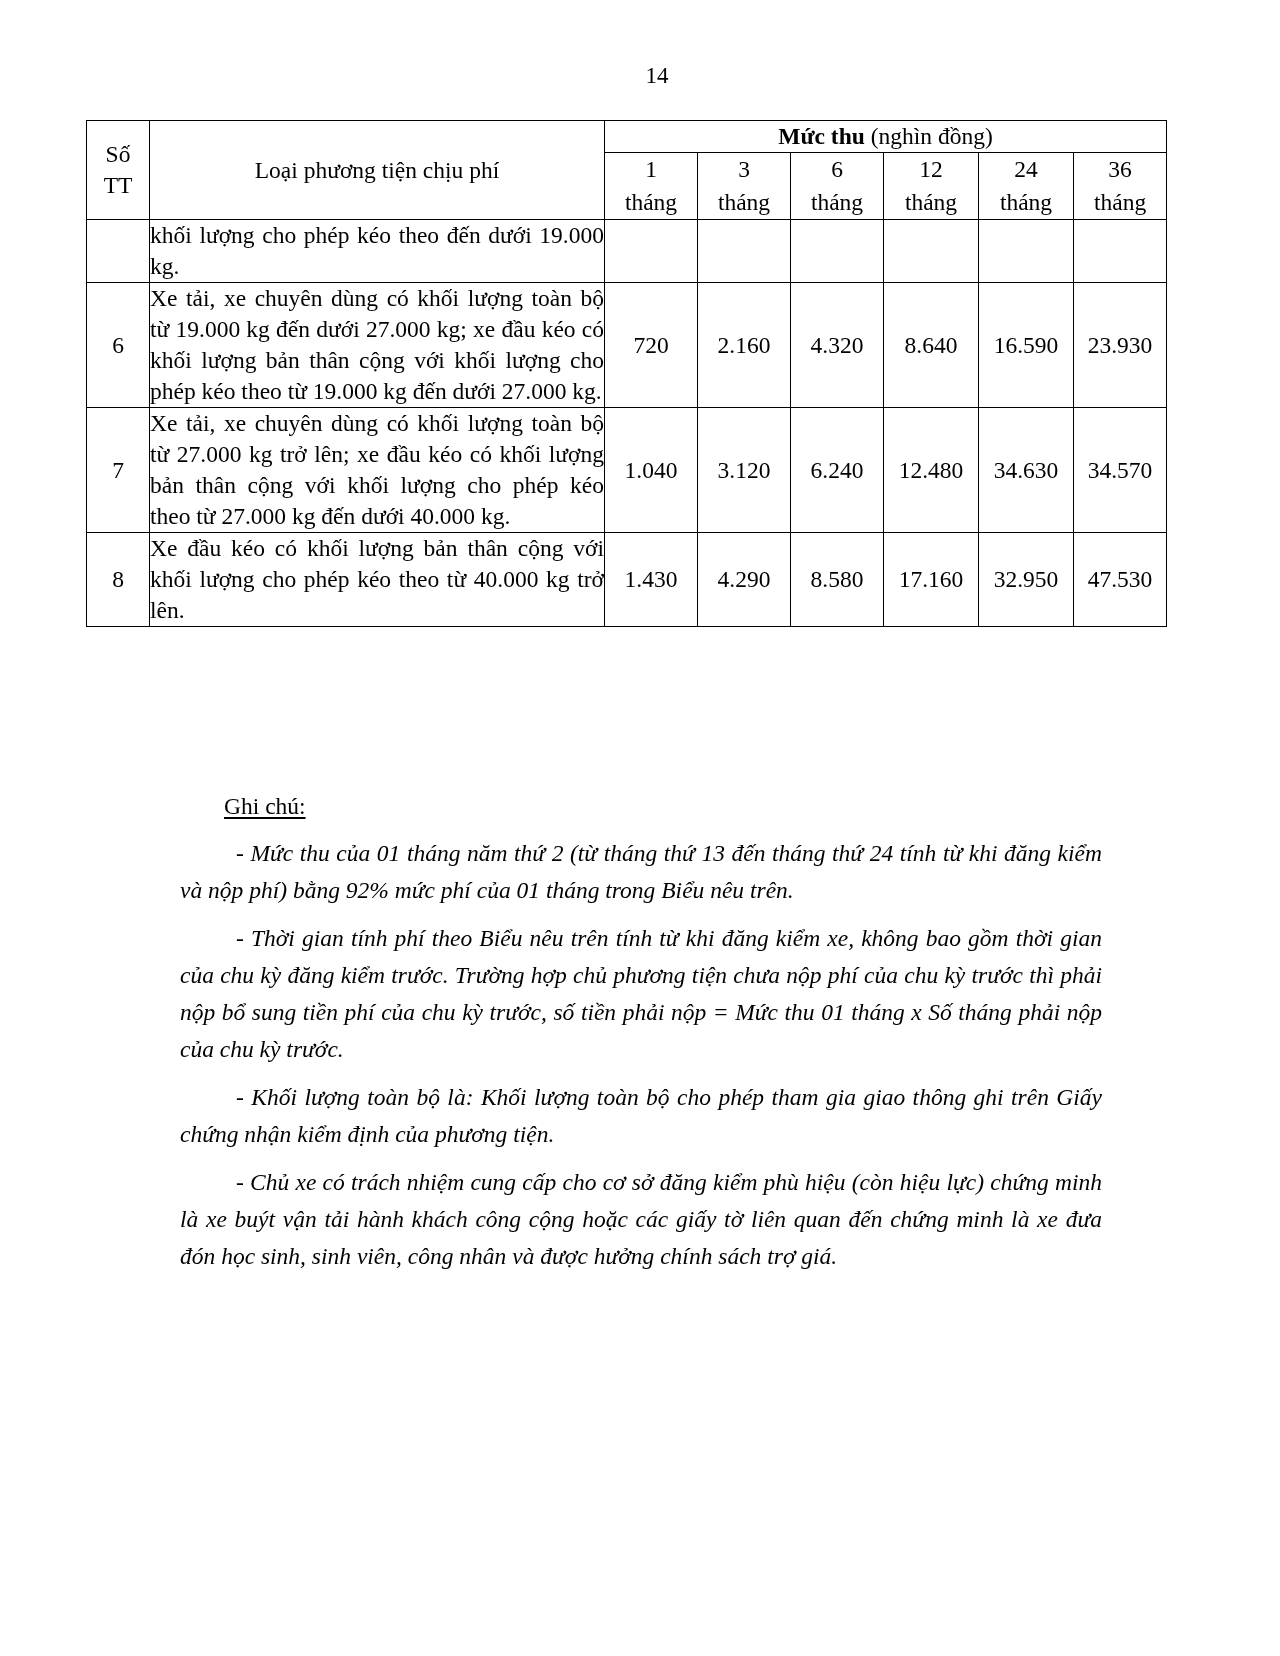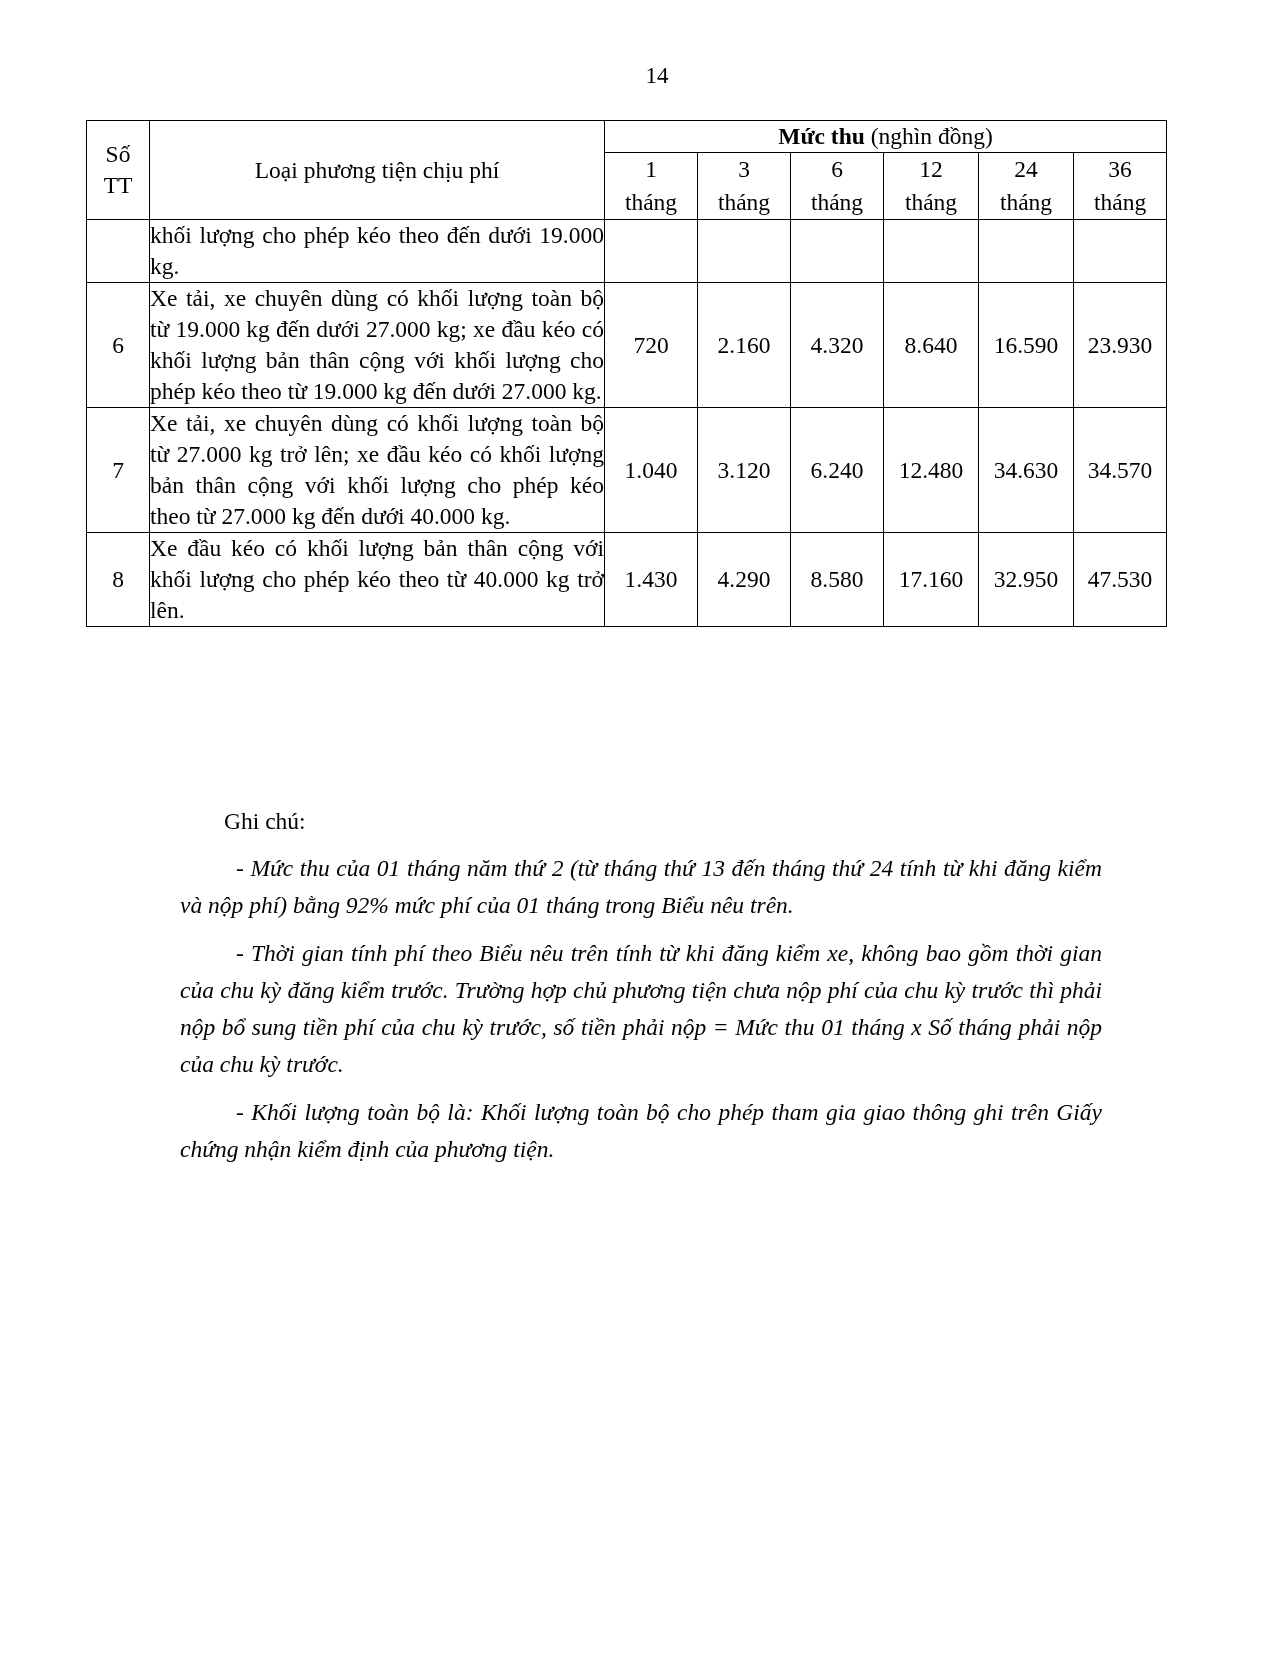--- a/index.html
+++ b/index.html
@@ -106,22 +106,23 @@
   
   .notes {
     position: absolute;
     left: 168px;
     top: 788px;
     width: 934px;
     font-size: 23.5px;
     line-height: 37px;
   }
   .notes-title {
+    text-decoration: underline;
     text-underline-offset: 3px;
-    margin: 15px 0 10px 56px;
+    margin: 0 0 10px 56px;
   }
   .note-p {
     margin: 0 0 11px 12px;
     text-indent: 56px;
     text-align: justify;
     text-align-last: left;
     font-style: italic;
   }
   .note-p:last-child { margin-bottom: 0; }
 </style>
@@ -231,15 +232,16 @@
 
       </tbody>
     </table>
   </div>
 
   <div class="notes">
     <div class="notes-title">Ghi chú:</div>
     <p class="note-p">- Mức thu của 01 tháng năm thứ 2 (từ tháng thứ 13 đến tháng thứ 24 tính từ khi đăng kiểm và nộp phí) bằng 92% mức phí của 01 tháng trong Biểu nêu trên.</p>
     <p class="note-p">- Thời gian tính phí theo Biểu nêu trên tính từ khi đăng kiểm xe, không bao gồm thời gian của chu kỳ đăng kiểm trước. Trường hợp chủ phương tiện chưa nộp phí của chu kỳ trước thì phải nộp bổ sung tiền phí của chu kỳ trước, số tiền phải nộp = Mức thu 01 tháng x Số tháng phải nộp của chu kỳ trước.</p>
     <p class="note-p">- Khối lượng toàn bộ là: Khối lượng toàn bộ cho phép tham gia giao thông ghi trên Giấy chứng nhận kiểm định của phương tiện.</p>
+    <p class="note-p">- Chủ xe có trách nhiệm cung cấp cho cơ sở đăng kiểm phù hiệu (còn hiệu lực) chứng minh là xe buýt vận tải hành khách công cộng hoặc các giấy tờ liên quan đến chứng minh là xe đưa đón học sinh, sinh viên, công nhân và được hưởng chính sách trợ giá.</p>
   </div>
 
 </div>
 
 </body></html>

